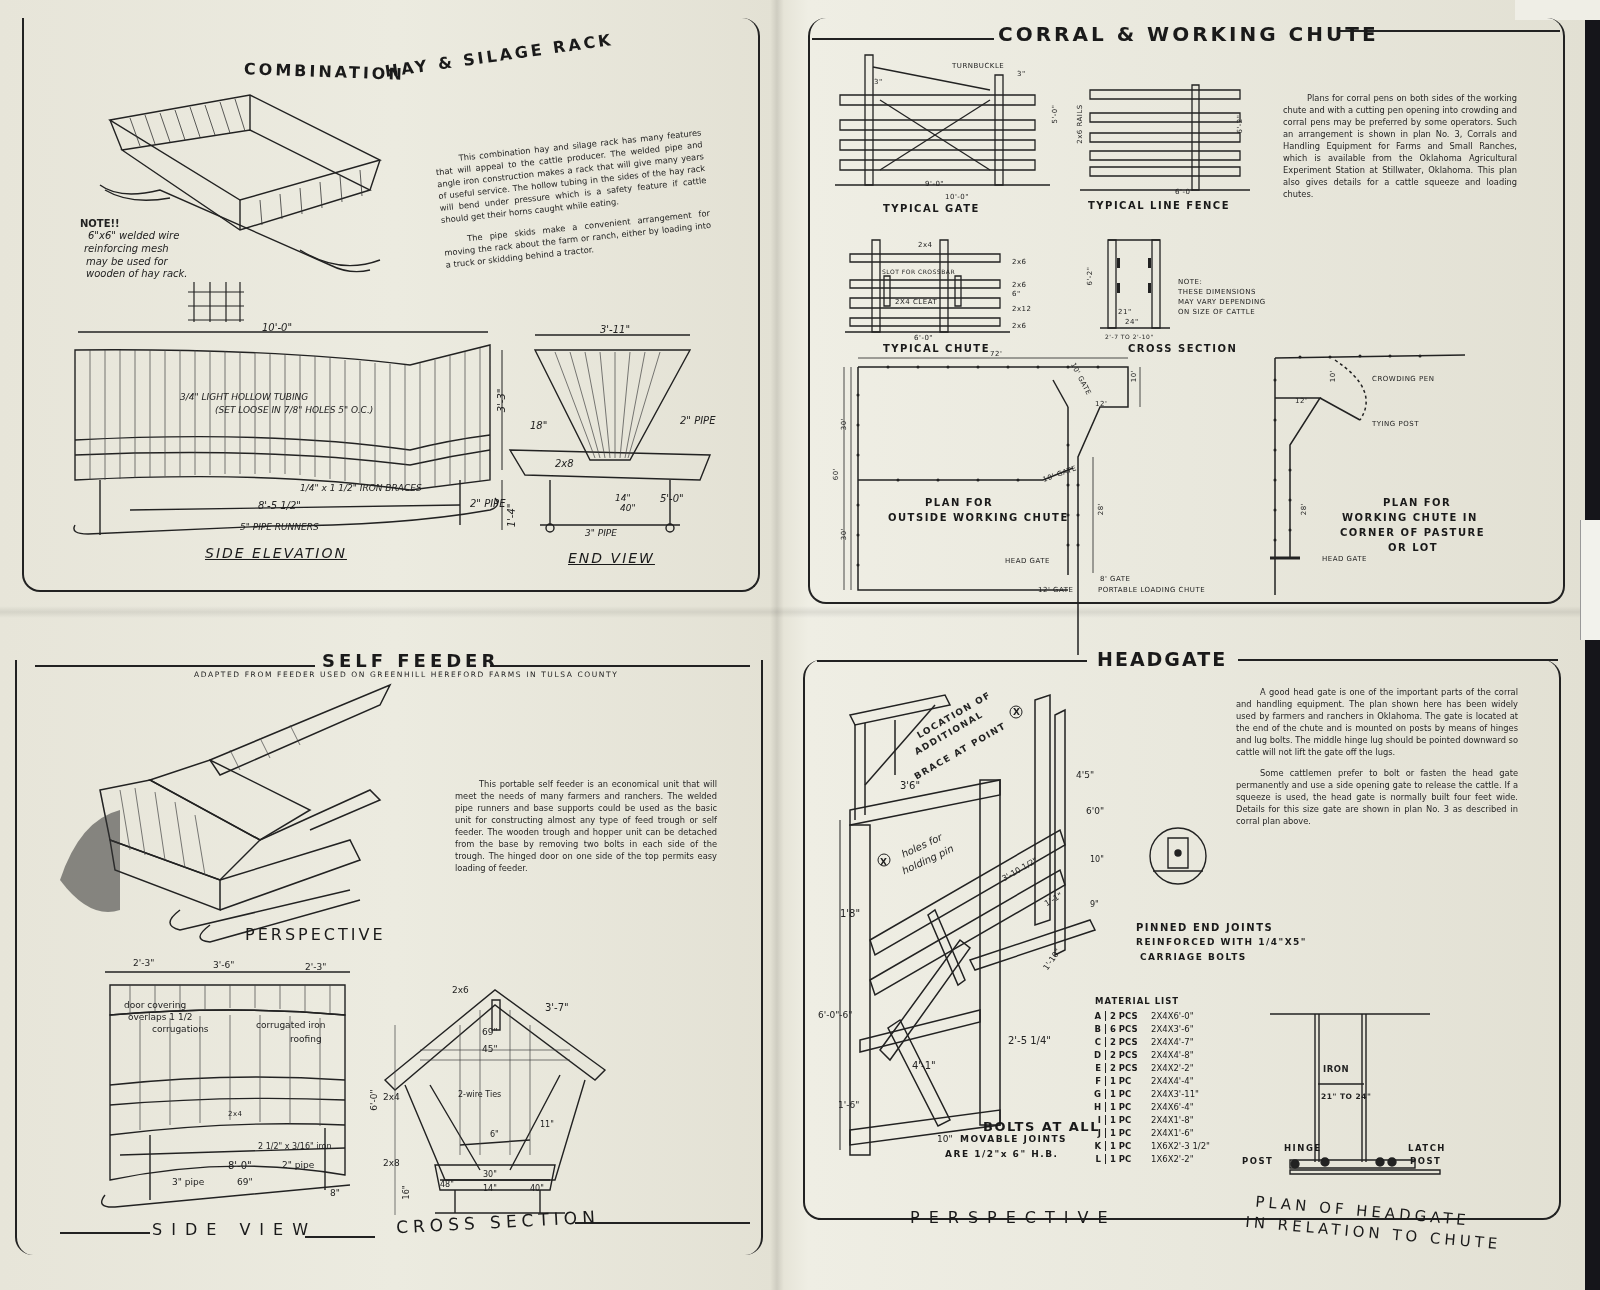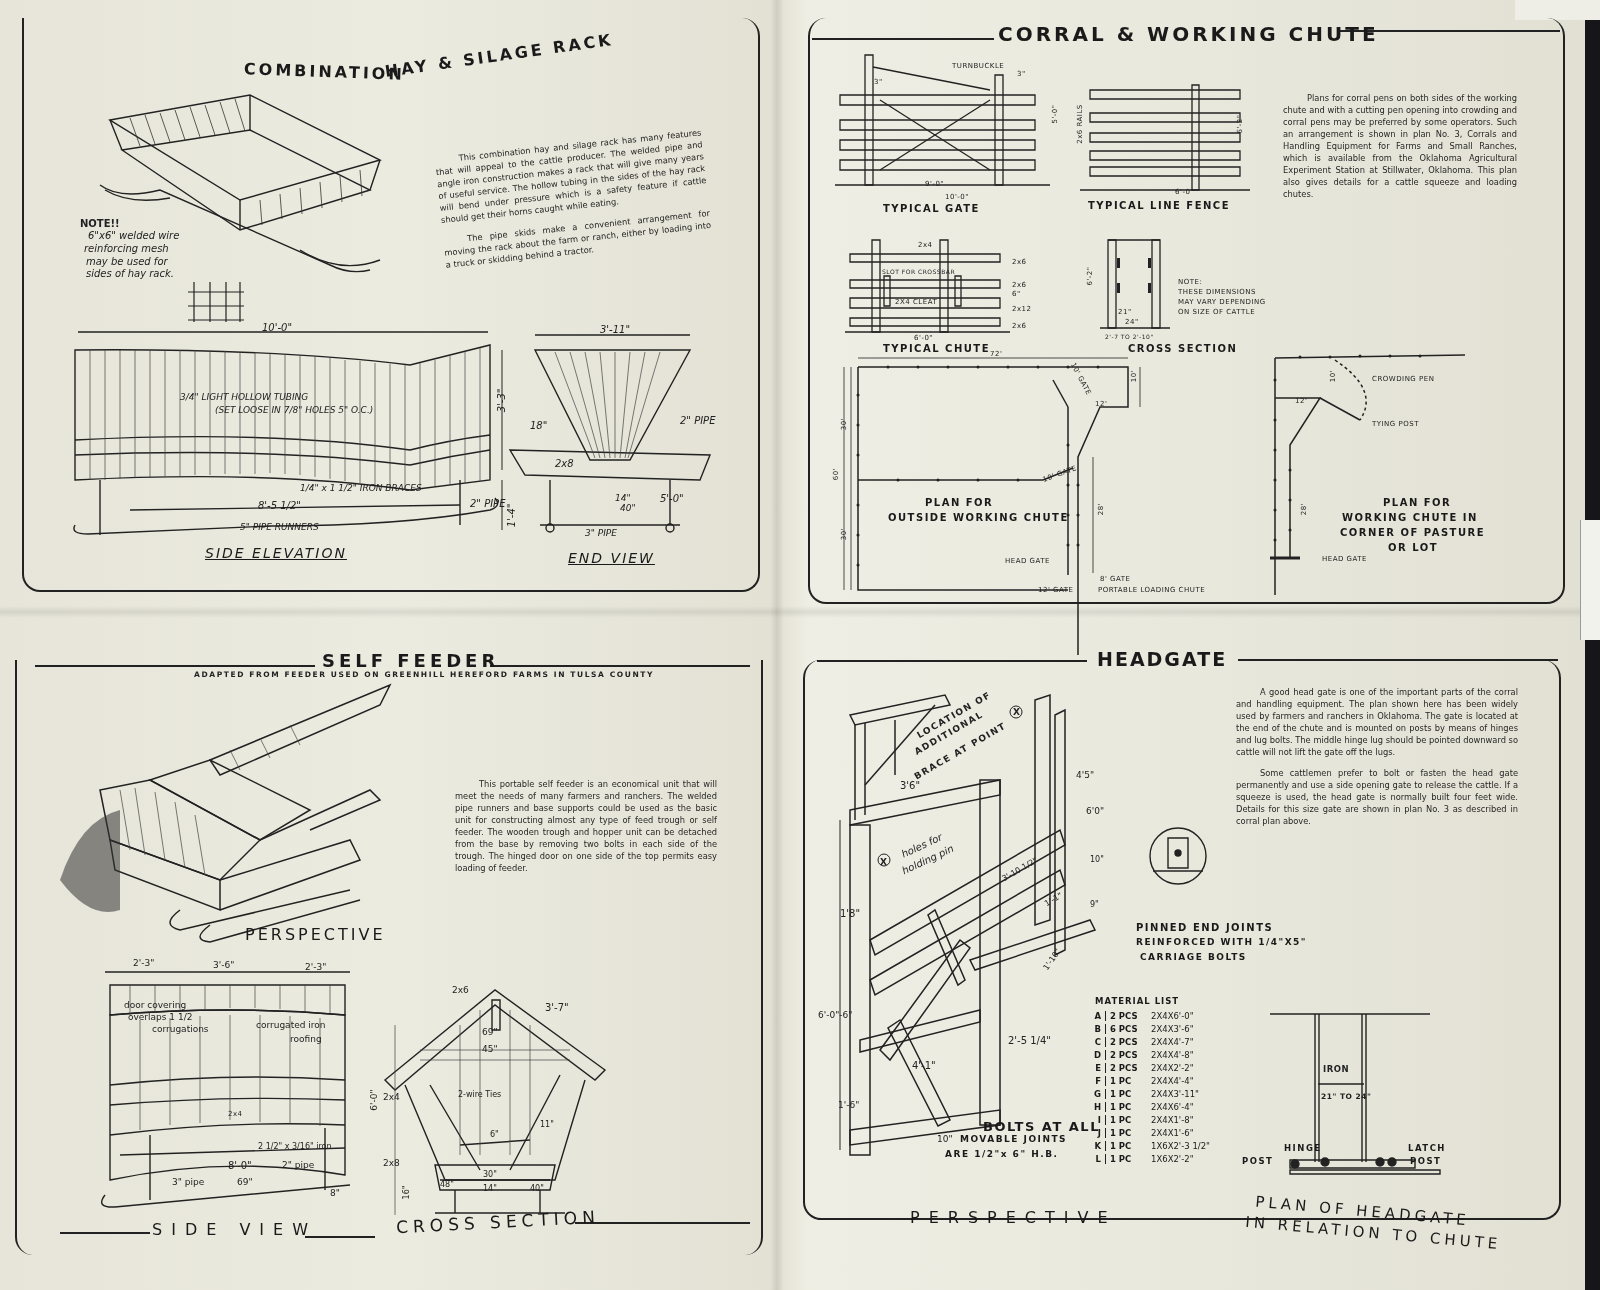--- a/index.html
+++ b/index.html
@@ -91,21 +91,21 @@
       <line x1="220" y1="92" x2="222" y2="118"></line>
         <line x1="240" y1="86" x2="242" y2="112"></line>
         <line x1="260" y1="80" x2="262" y2="106"></line>
     </g>
   </svg>
 
   <div class="hand" style="left:80px;top:218px;font-weight:bold;font-style:normal;">NOTE!!</div>
   <div class="hand" style="left:88px;top:230px;">6"x6" welded wire</div>
   <div class="hand" style="left:84px;top:243px;">reinforcing mesh</div>
   <div class="hand" style="left:86px;top:256px;">may be used for</div>
-  <div class="hand" style="left:86px;top:268px;">sides of hay rack.</div>
+  <div class="hand" style="left:86px;top:268px;">wooden of hay rack.</div>
   <svg class="draw" style="left:188px;top:282px;" width="56" height="44">
     <g fill="none" stroke="#222" stroke-width="1.2">
       <line x1="6" y1="0" x2="6" y2="40"></line>
         <line x1="22" y1="0" x2="22" y2="40"></line>
         <line x1="38" y1="0" x2="38" y2="40"></line>
         <line x1="52" y1="0" x2="52" y2="40"></line>
       <line x1="0" y1="10" x2="56" y2="10"></line>
         <line x1="0" y1="24" x2="56" y2="24"></line>
         <line x1="0" y1="38" x2="56" y2="38"></line>
     </g>
@@ -393,21 +393,21 @@
   <div class="label" style="left:1342px;top:512px;">WORKING CHUTE IN</div>
   <div class="label" style="left:1340px;top:527px;">CORNER OF PASTURE</div>
   <div class="label" style="left:1388px;top:542px;">OR LOT</div>
 </section>
 
 <section>
   <div class="panel" style="left:15px;top:660px;width:748px;height:595px;border-top:none;border-top-left-radius:0;border-top-right-radius:0;border-bottom:none;"></div>
   <div class="title-line" style="left:35px;top:665px;width:280px;"></div>
   <div class="title-line" style="left:490px;top:665px;width:260px;"></div>
   <div class="panel-title" style="left:322px;top:650px;font-size:18px;letter-spacing:4px;">SELF FEEDER</div>
-  <div class="small" style="left:194px;top:670px;font-weight:bold;font-size:7.5px;letter-spacing:1.6px;">ADAPTED FROM FEEDER USED ON GREENHILL HEREFORD FARMS IN TULSA COUNTY</div>
+  <div class="small" style="left:194px;top:670px;font-weight:normal;font-size:7.5px;letter-spacing:1.6px;">ADAPTED FROM FEEDER USED ON GREENHILL HEREFORD FARMS IN TULSA COUNTY</div>
 
   <svg class="draw" style="left:60px;top:680px;" width="340" height="270">
     <g fill="none" stroke="#222" stroke-width="1.5">
       <path d="M150 80 L330 5 L320 25 L160 95 Z"></path>
       <path d="M90 100 L150 80 L250 130 L200 160 Z"></path>
       <path d="M40 110 L90 100 L200 160 L160 200 L50 160 Z"></path>
       <path d="M50 160 L160 200 L160 230 L55 190 Z"></path>
       <path d="M160 200 L290 160 L300 180 L160 230"></path>
       <path d="M200 160 L310 110 L320 120 L250 150"></path>
       <path d="M120 230 Q100 245 120 250 L290 210"></path>

